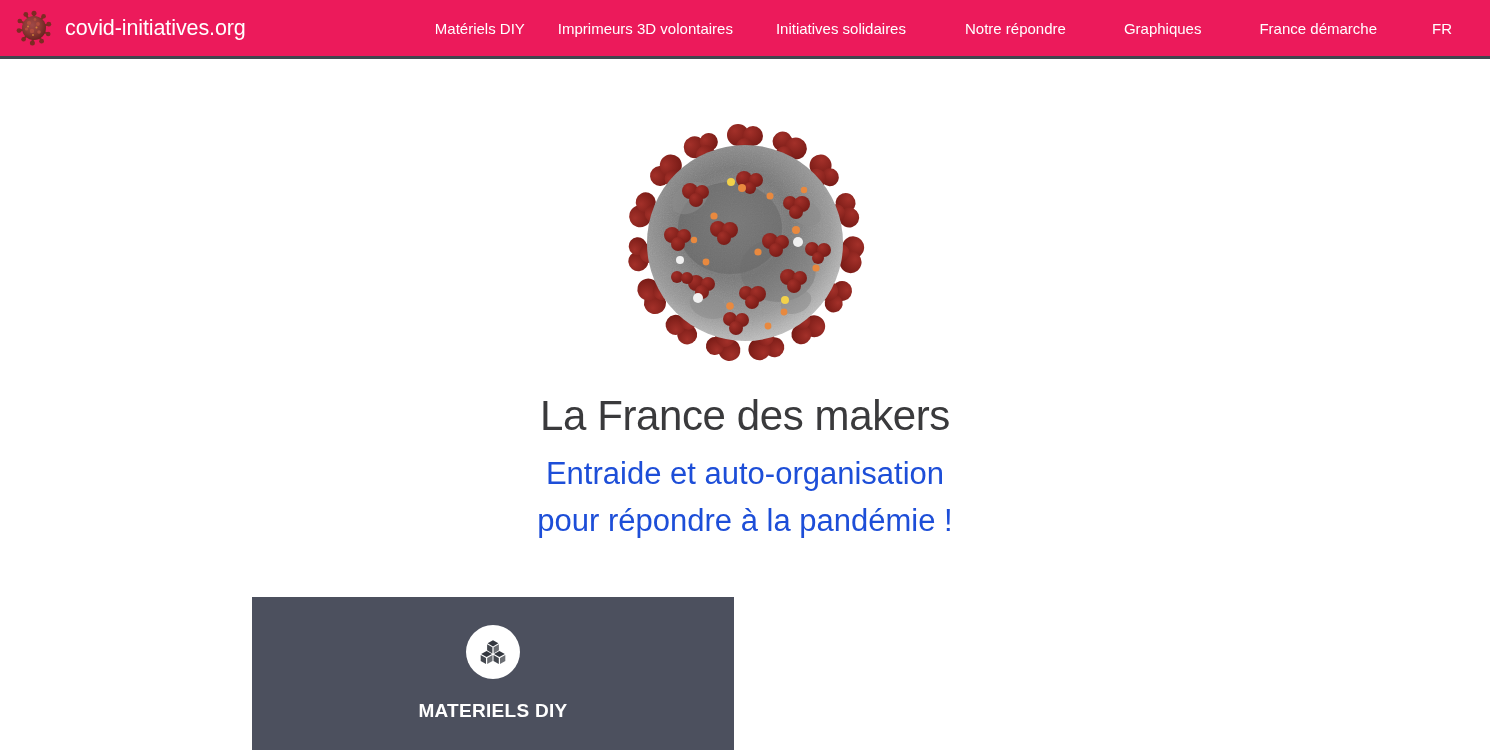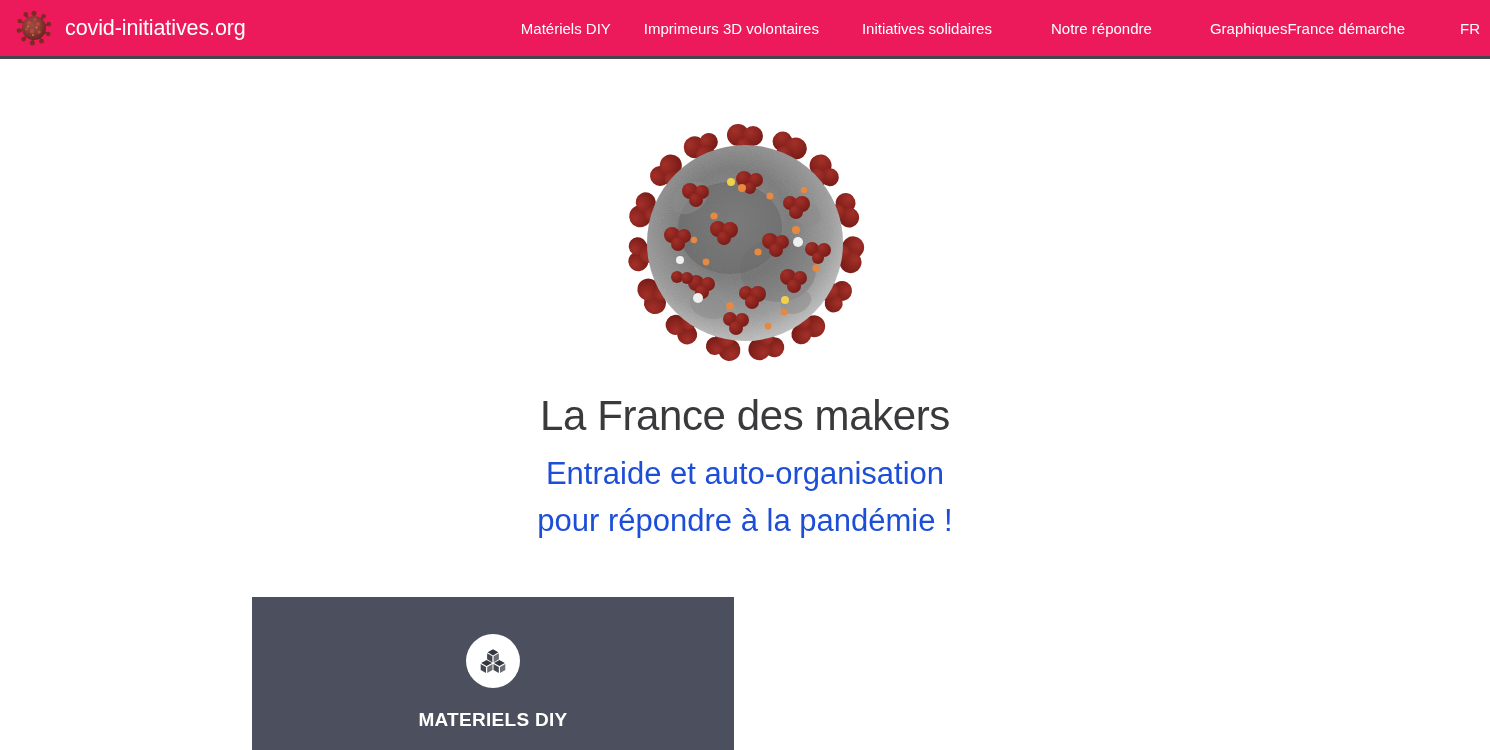--- a/index.html
+++ b/index.html
@@ -42,35 +42,35 @@
     font-weight: 400;
     letter-spacing: -0.1px;
     white-space: nowrap;
   }
 
   #main-nav {
     display: flex;
     align-items: center;
     flex: 1 1 auto;
     justify-content: flex-end;
-    padding-right: 10px;
+    padding-right: 38px;
   }
   .nav-item {
     color: #ffffff;
     font-size: 15px;
     font-weight: 400;
     white-space: nowrap;
     text-decoration: none;
     line-height: 1;
   }
   .nav-item.n0 { margin-right: 33px; }
   .nav-item.n1 { margin-right: 43px; }
   .nav-item.n2 { margin-right: 59px; }
   .nav-item.n3 { margin-right: 58px; }
-  .nav-item.n4 { }
+  .nav-item.n4 { margin-right: 58px; }
   .nav-item.n5 { margin-right: 55px; }
   .nav-item.n6 { margin-right: 0; }
 
   
   #hero {
     position: absolute;
     top: 59px; left: 0;
     width: 1490px;
     text-align: center;
   }
@@ -107,21 +107,21 @@
     display: flex;
     gap: 23px;
   }
   .card {
     background: #4c505e;
     width: 482px;
     height: 153px;
     display: flex;
     flex-direction: column;
     align-items: center;
-    padding-top: 37px;
+    padding-top: 28px;
     cursor: pointer;
   }
   .card-icon-circle {
     width: 54px; height: 54px;
     background: #ffffff;
     border-radius: 50%;
     display: flex;
     align-items: center;
     justify-content: center;
     flex: 0 0 auto;

